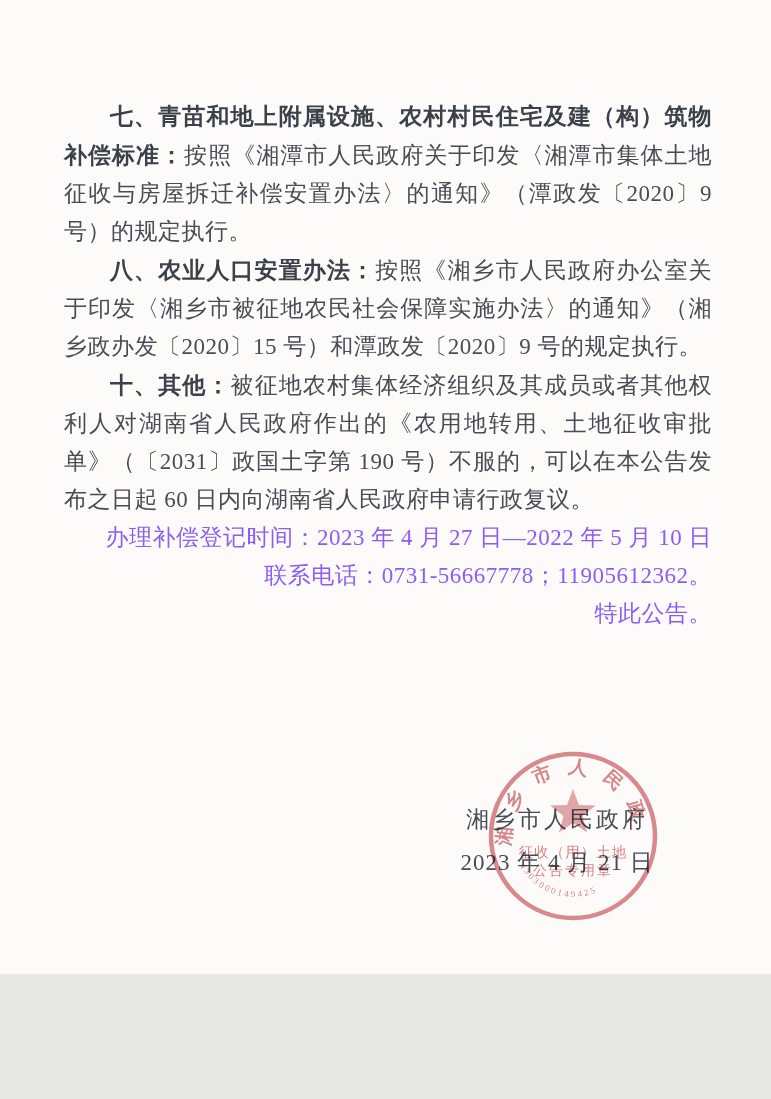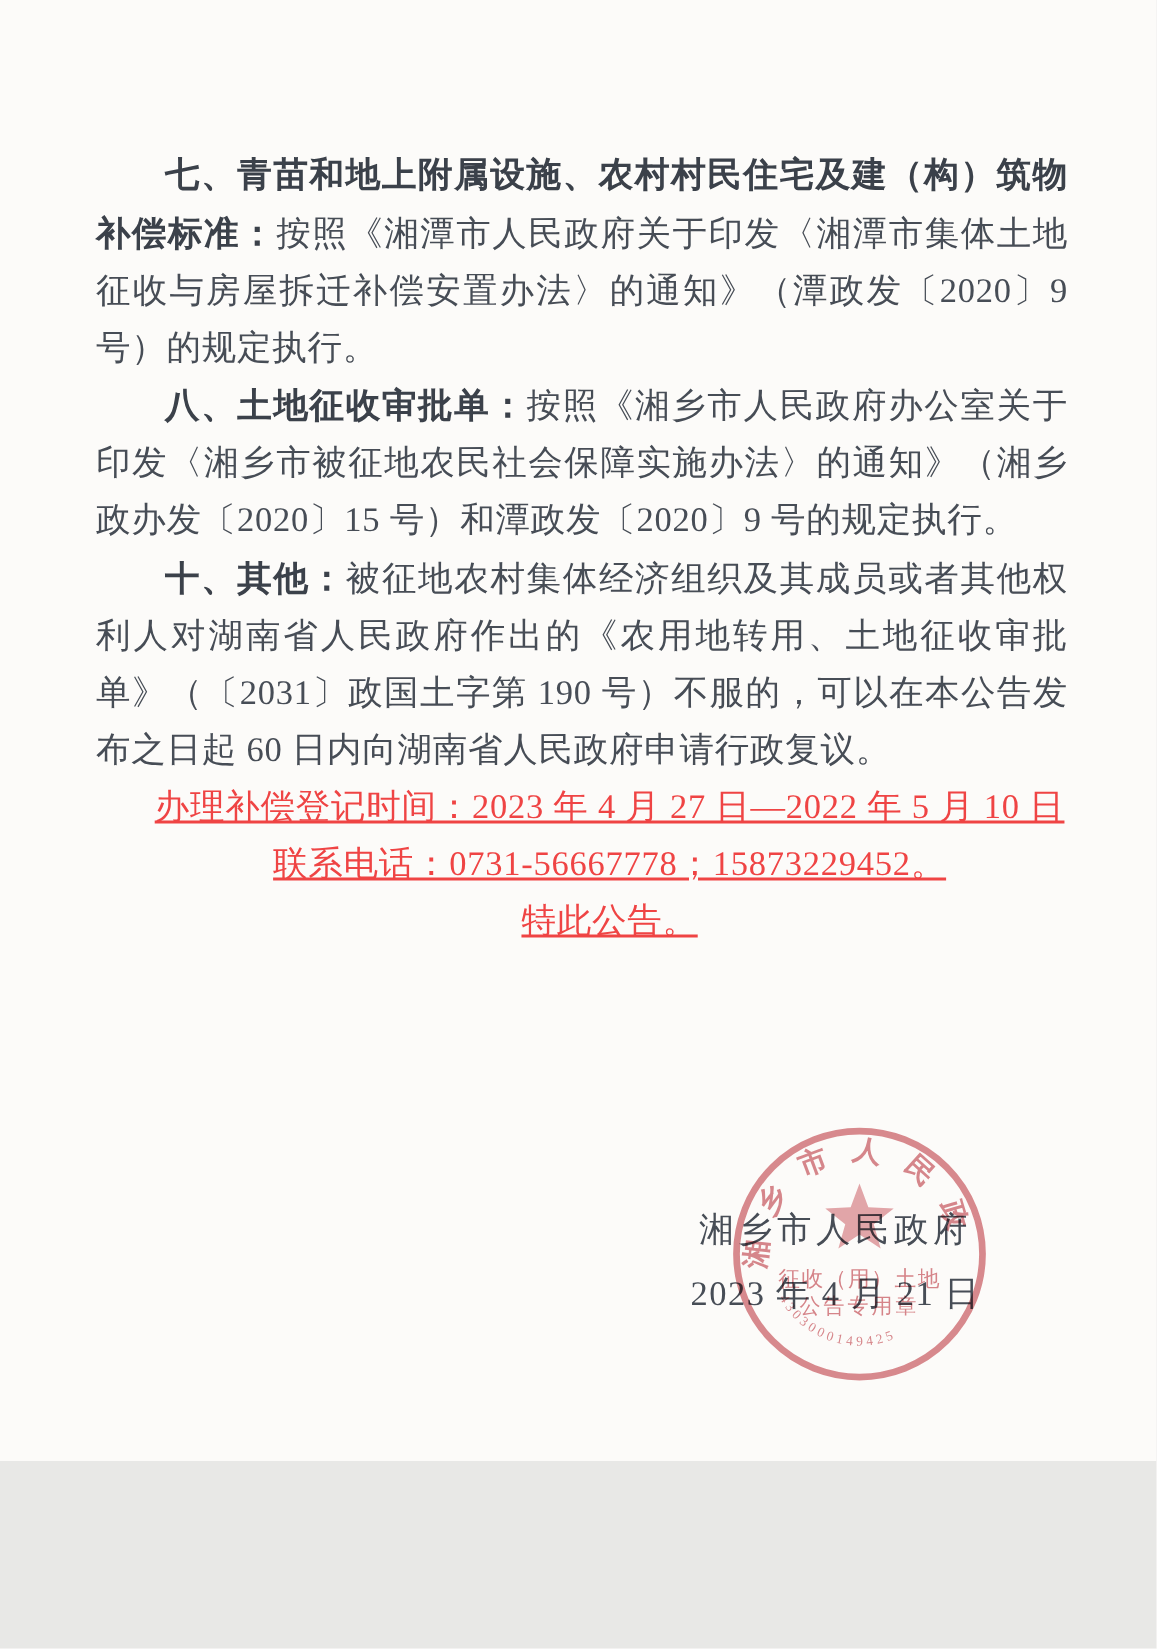--- a/index.html
+++ b/index.html
@@ -25,25 +25,24 @@
     text-align: justify;
     text-indent: 2em;
     color: #474d56;
     letter-spacing: 0.5px;
     font-family: "Liberation Serif", serif;
   }
   p.line {
     margin: 0;
     font-size: 23px;
     line-height: 38px;
-    text-align: center;
+    text-align: right;
     text-indent: 1.6em;
-    color: #ef4444;
+    color: #8b5cf6;
     letter-spacing: 0.5px;
-    text-decoration: underline;
   }
   .lead {
     font-family: "Liberation Sans", sans-serif;
     font-weight: 700;
     color: #3b414a;
     letter-spacing: 0.5px;
   }
   .signature-block {
     position: absolute;
     top: 799px; left: 452px; width: 210px;
@@ -69,27 +68,27 @@
 </style>
 </head>
 <body>
 
 <div class="page">
 
   <div class="content">
 
     <p class="para"><span class="lead">七、青苗和地上附属设施、农村村民住宅及建（构）筑物补偿标准：</span><span>按照《湘潭市人民政府关于印发〈湘潭市集体土地征收与房屋拆迁补偿安置办法〉的通知》（潭政发〔2020〕9 号）的规定执行。</span></p>
 
-    <p class="para"><span class="lead">八、土地征收审批单：</span><span>按照《湘乡市人民政府办公室关于印发〈湘乡市被征地农民社会保障实施办法〉的通知》（湘乡政办发〔2020〕15 号）和潭政发〔2020〕9 号的规定执行。</span></p>
+    <p class="para"><span class="lead">八、农业人口安置办法：</span><span>按照《湘乡市人民政府办公室关于印发〈湘乡市被征地农民社会保障实施办法〉的通知》（湘乡政办发〔2020〕15 号）和潭政发〔2020〕9 号的规定执行。</span></p>
 
 
     <p class="para"><span class="lead">十、其他：</span><span>被征地农村集体经济组织及其成员或者其他权利人对湖南省人民政府作出的《农用地转用、土地征收审批单》（〔2031〕政国土字第 190 号）不服的，可以在本公告发布之日起 60 日内向湖南省人民政府申请行政复议。</span></p>
 
     <p class="line">办理补偿登记时间：2023 年 4 月 27 日—2022 年 5 月 10 日</p>
-    <p class="line">联系电话：0731-56667778；15873229452。</p>
+    <p class="line">联系电话：0731-56667778；11905612362。</p>
     <p class="line">特此公告。</p>
   </div>
 
   <div class="signature-block">
     <div class="signature-issuer">湘乡市人民政府</div>
     <div class="signature-date">2023 年 4 月 21 日</div>
   </div>
 
   <div class="seal">
     <svg viewBox="0 0 174 174" xmlns="http://www.w3.org/2000/svg" xmlns:xlink="http://www.w3.org/1999/xlink">

